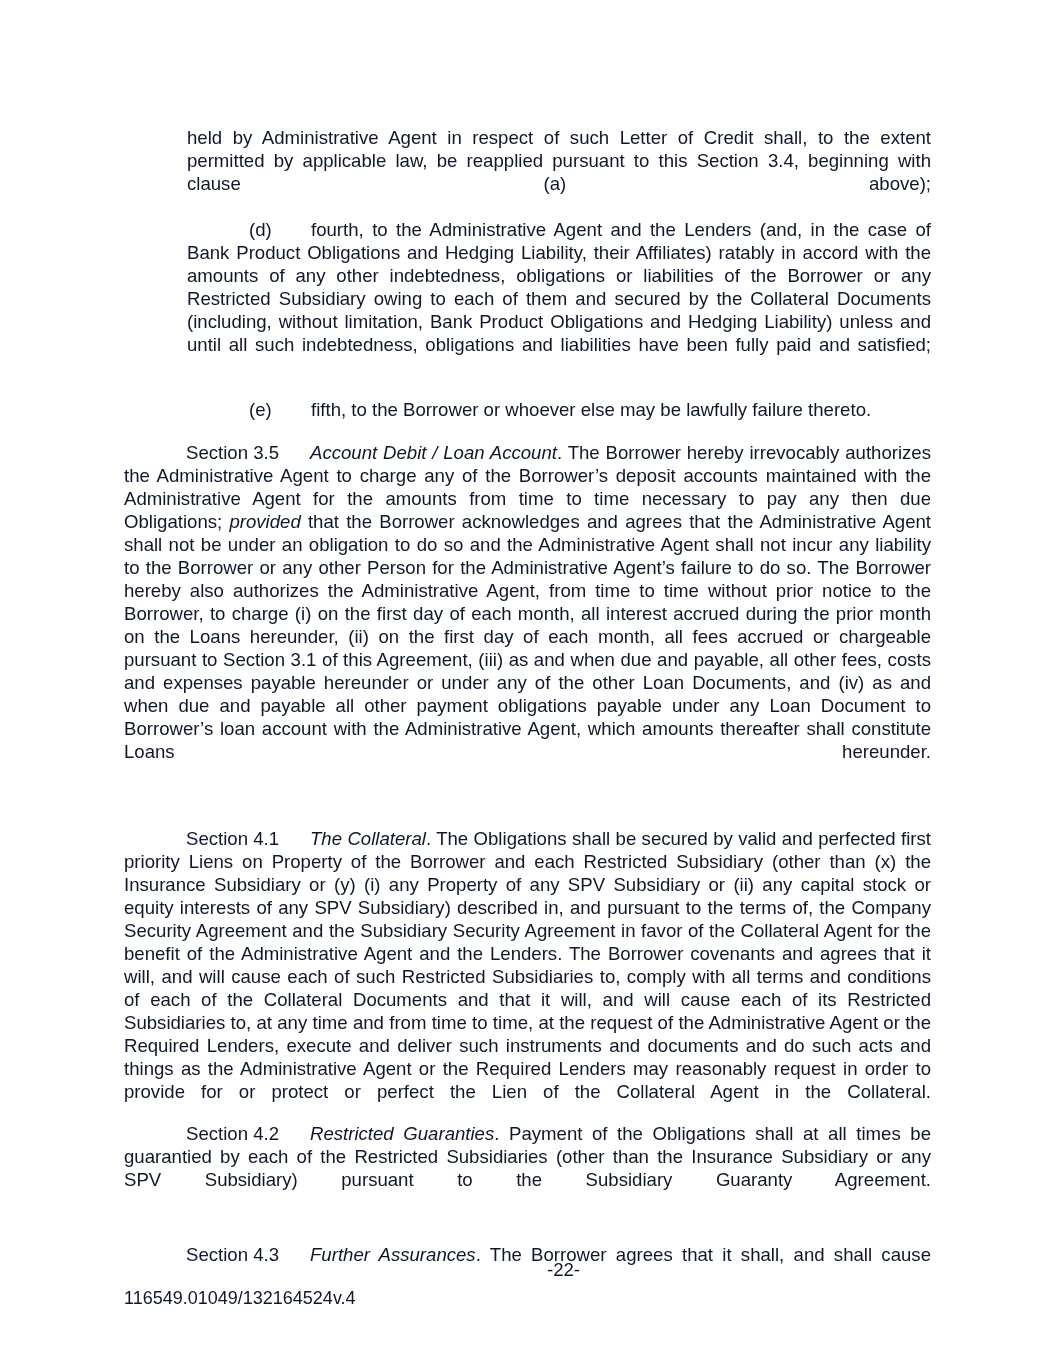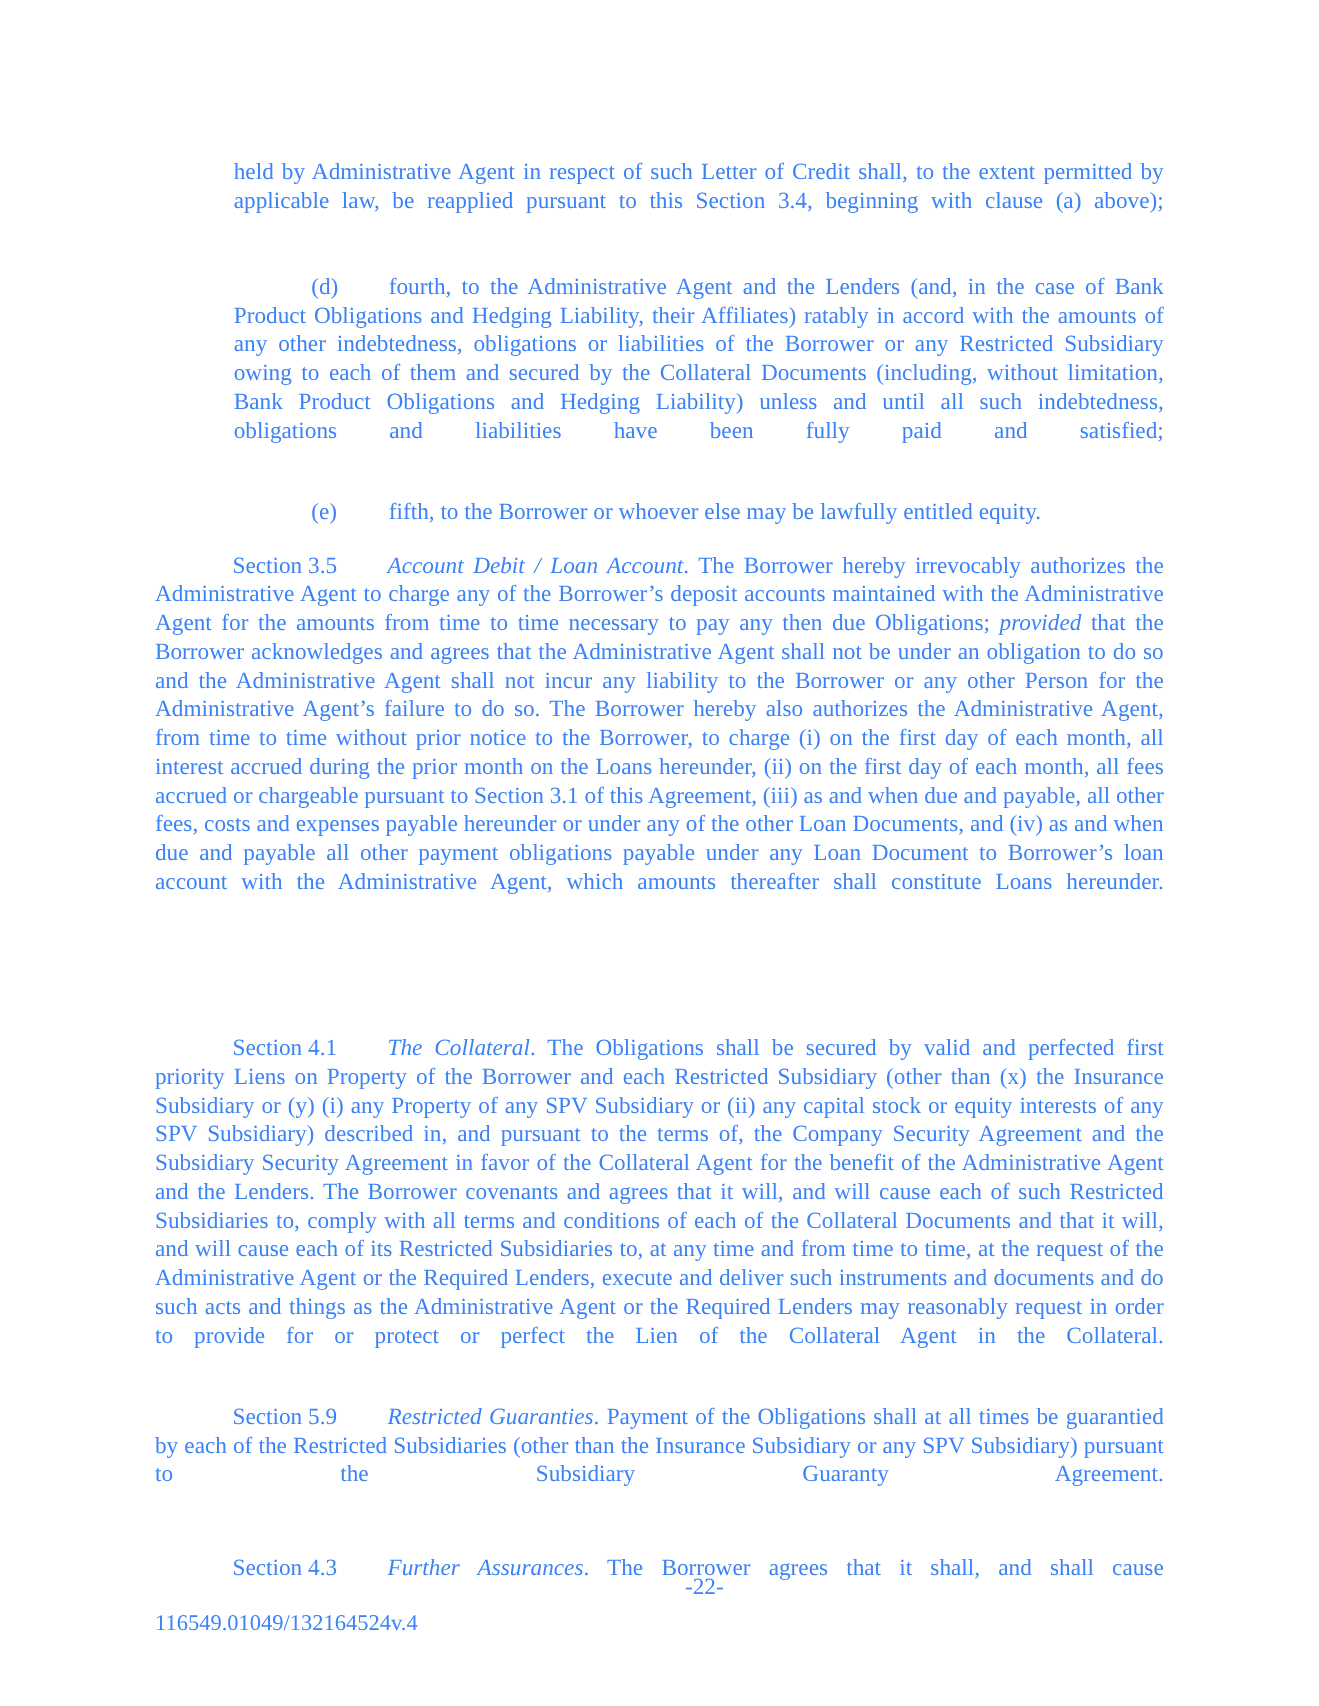--- a/index.html
+++ b/index.html
@@ -1,19 +1,19 @@
 <!DOCTYPE html>
 <html><head>
 <meta charset="utf-8">
 <style>
   html, body { margin: 0; padding: 0; background: #ffffff; }
   body { width: 1055px; height: 1365px; position: relative; overflow: hidden; }
   .page {
     position: absolute; left: 0; top: 0; width: 978px; height: 1365px;
-    font-family: Liberation Serif, serif; font-size: 18.6px; color: #3b82f6;
+    font-family: Liberation Sans, sans-serif; font-size: 18.6px; color: #0f172a;
     line-height: 23px;
   }
   .p { position: absolute; text-align: justify; margin: 0; }
   .p::after { content: ""; display: inline-block; width: 100%; }
   .nojust { text-align: left; }
   .nojust::after { display: none; }
   .ind { display: inline-block; }
   .lbl { display: inline-block; width: 62px; }
   .sec { display: inline-block; width: 124px; }
   i { font-style: italic; }
@@ -22,26 +22,26 @@
 </style>
 </head>
 <body>
 
 <div class="page">
 
   <p class="p" style="left:187px; top:126px; width:744px;"><span>held by Administrative Agent in respect of such Letter of Credit shall, to the extent permitted by applicable law, be reapplied pursuant to this Section 3.4, beginning with clause (a) above);</span></p>
 
   <p class="p" style="left:187px; top:218px; width:744px;"><span class="ind" style="width:62px;"></span><span class="lbl">(d)</span><span>fourth, to the Administrative Agent and the Lenders (and, in the case of Bank Product Obligations and Hedging Liability, their Affiliates) ratably in accord with the amounts of any other indebtedness, obligations or liabilities of the Borrower or any Restricted Subsidiary owing to each of them and secured by the Collateral Documents (including, without limitation, Bank Product Obligations and Hedging Liability) unless and until all such indebtedness, obligations and liabilities have been fully paid and satisfied;</span></p>
 
-  <p class="p nojust" style="left:187px; top:398px; width:744px;"><span class="ind" style="width:62px;"></span><span class="lbl">(e)</span><span>fifth, to the Borrower or whoever else may be lawfully entitled equity.</span></p>
+  <p class="p nojust" style="left:187px; top:398px; width:744px;"><span class="ind" style="width:62px;"></span><span class="lbl">(e)</span><span>fifth, to the Borrower or whoever else may be lawfully failure thereto.</span></p>
 
   <p class="p" style="left:124px; top:441px; width:807px;"><span class="ind" style="width:62px;"></span><span class="sec">Section 3.5</span><i>Account Debit / Loan Account</i>.<span>  The Borrower hereby irrevocably authorizes the Administrative Agent to charge any of the Borrower’s deposit accounts maintained with the Administrative Agent for the amounts from time to time necessary to pay any then due Obligations; </span><i>provided</i><span> that the Borrower acknowledges and agrees that the Administrative Agent shall not be under an obligation to do so and the Administrative Agent shall not incur any liability to the Borrower or any other Person for the Administrative Agent’s failure to do so. The Borrower hereby also authorizes the Administrative Agent, from time to time without prior notice to the Borrower, to charge (i) on the first day of each month, all interest accrued during the prior month on the Loans hereunder, (ii) on the first day of each month, all fees accrued or chargeable pursuant to Section 3.1 of this Agreement, (iii) as and when due and payable, all other fees, costs and expenses payable hereunder or under any of the other Loan Documents, and (iv) as and when due and payable all other payment obligations payable under any Loan Document to Borrower’s loan account with the Administrative Agent, which amounts thereafter shall constitute Loans hereunder.</span></p>
 
 
   <p class="p" style="left:124px; top:827px; width:807px;"><span class="ind" style="width:62px;"></span><span class="sec">Section 4.1</span><i>The Collateral</i>.<span>  The Obligations shall be secured by valid and perfected first priority Liens on Property of the Borrower and each Restricted Subsidiary (other than (x) the Insurance Subsidiary or (y) (i) any Property of any SPV Subsidiary or (ii) any capital stock or equity interests of any SPV Subsidiary) described in, and pursuant to the terms of, the Company Security Agreement and the Subsidiary Security Agreement in favor of the Collateral Agent for the benefit of the Administrative Agent and the Lenders.  The Borrower covenants and agrees that it will, and will cause each of such Restricted Subsidiaries to, comply with all terms and conditions of each of the Collateral Documents and that it will, and will cause each of its Restricted Subsidiaries to, at any time and from time to time, at the request of the Administrative Agent or the Required Lenders, execute and deliver such instruments and documents and do such acts and things as the Administrative Agent or the Required Lenders may reasonably request in order to provide for or protect or perfect the Lien of the Collateral Agent in the Collateral.</span></p>
 
-  <p class="p" style="left:124px; top:1122px; width:807px;"><span class="ind" style="width:62px;"></span><span class="sec">Section 5.9</span><i>Restricted Guaranties</i>.<span>  Payment of the Obligations shall at all times be guarantied by each of the Restricted Subsidiaries (other than the Insurance Subsidiary or any SPV Subsidiary) pursuant to the Subsidiary Guaranty Agreement.</span></p>
+  <p class="p" style="left:124px; top:1122px; width:807px;"><span class="ind" style="width:62px;"></span><span class="sec">Section 4.2</span><i>Restricted Guaranties</i>.<span>  Payment of the Obligations shall at all times be guarantied by each of the Restricted Subsidiaries (other than the Insurance Subsidiary or any SPV Subsidiary) pursuant to the Subsidiary Guaranty Agreement.</span></p>
 
   <p class="p" style="left:124px; top:1243px; width:807px;"><span class="ind" style="width:62px;"></span><span class="sec">Section 4.3</span><i>Further Assurances</i>.<span>  The Borrower agrees that it shall, and shall cause</span></p>
 
   <div class="pgnum">-22-</div>
   <div class="docid">116549.01049/132164524v.4</div>
 </div>
 
 </body></html>

